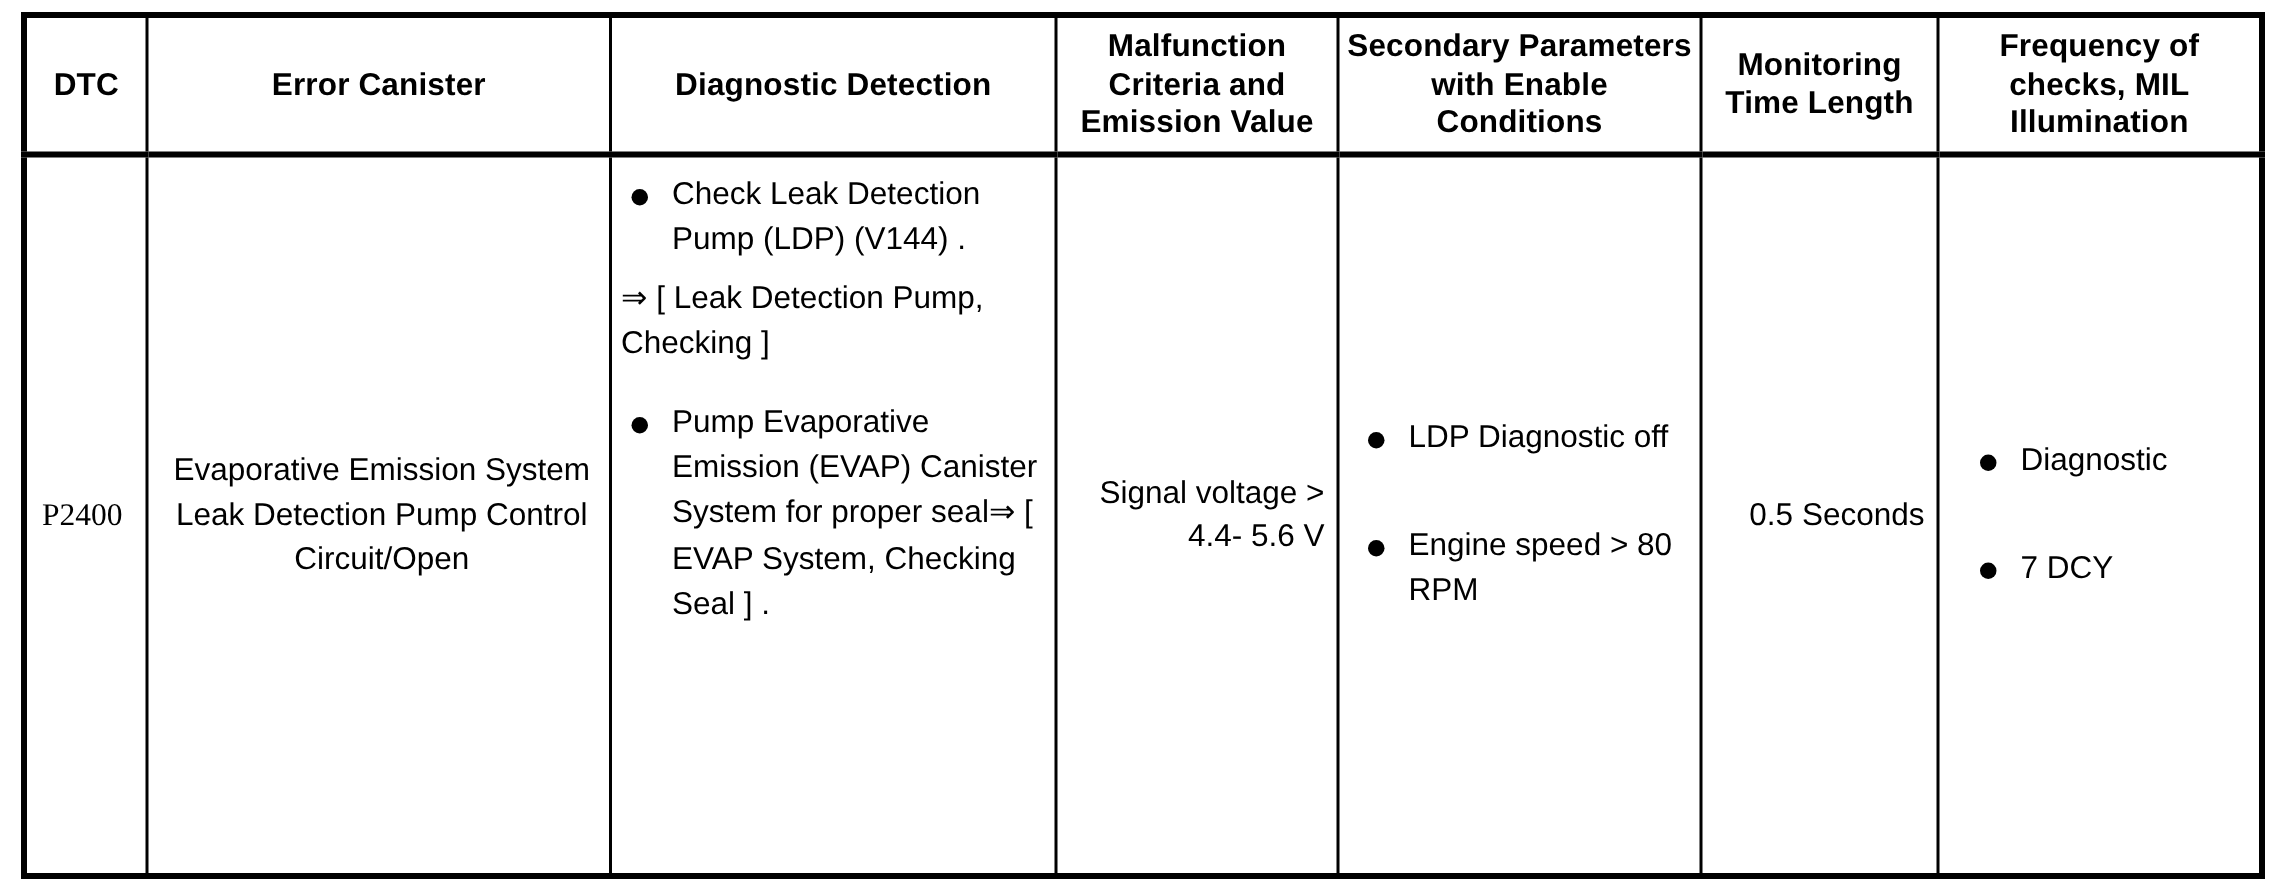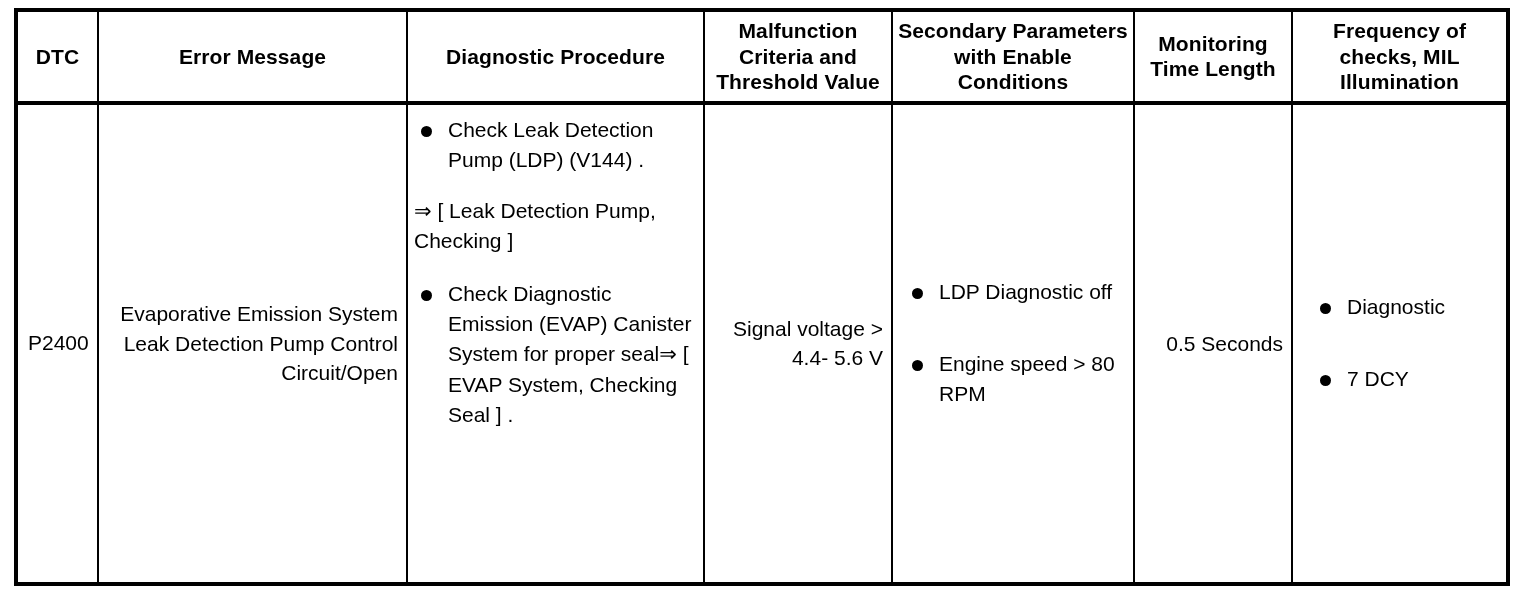--- a/index.html
+++ b/index.html
@@ -68,23 +68,24 @@
   col.c-err      { width: 309px; }
   col.c-proc     { width: 297px; }
   col.c-crit     { width: 188px; }
   col.c-sec      { width: 242px; }
   col.c-mon      { width: 158px; }
   col.c-freq     { width: 216px; }
 
   .cell-dtc {
     text-align: left;
     padding-left: 10px;
+    font-family: Liberation Serif, serif;
   }
   .cell-err {
-    text-align: right;
+    text-align: center;
     padding-left: 12px;
     line-height: 1.42;
   }
   .cell-proc {
     vertical-align: top;
     padding-top: 10px;
     padding-left: 6px;
     padding-right: 6px;
   }
   .cell-crit {
@@ -130,21 +131,21 @@
     width: 11px;
     height: 11px;
     border-radius: 50%;
     background: #000000;
   }
   ul.blist.tight > li + li {
     margin-top: 41px;
   }
 
   .xref {
-    margin: 20px 0 22px 0;
+    margin: 8px 0 22px 0;
     padding-left: 0;
     line-height: 1.45;
   }
 </style>
 </head>
 <body>
 
 <div class="sheet">
 
   <table class="dtc-table">
@@ -154,43 +155,43 @@
       <col class="c-proc">
       <col class="c-crit">
       <col class="c-sec">
       <col class="c-mon">
       <col class="c-freq">
     </colgroup>
 
     <thead>
       <tr>
         <th>DTC</th>
-        <th>Error Message</th>
-        <th>Diagnostic Procedure</th>
-        <th>Malfunction Criteria and Threshold Value</th>
+        <th>Error Canister</th>
+        <th>Diagnostic Detection</th>
+        <th>Malfunction Criteria and Emission Value</th>
         <th>Secondary Parameters with Enable Conditions</th>
         <th>Monitoring Time Length</th>
         <th>Frequency of checks, MIL Illumination</th>
       </tr>
     </thead>
 
     <tbody>
       <tr>
 
         <td class="cell-dtc">P2400</td>
 
         <td class="cell-err">Evaporative Emission System Leak Detection Pump Control Circuit/Open</td>
 
         <td class="cell-proc">
           <ul class="blist">
             <li>Check Leak Detection Pump (LDP) (V144) .</li>
           </ul>
           <div class="xref">⇒ [ Leak Detection Pump, Checking ]</div>
           <ul class="blist">
-            <li>Check Diagnostic Emission (EVAP) Canister System for proper seal⇒ [ EVAP System, Checking Seal ] .</li>
+            <li>Pump Evaporative Emission (EVAP) Canister System for proper seal⇒ [ EVAP System, Checking Seal ] .</li>
           </ul>
         </td>
 
         <td class="cell-crit">Signal voltage &gt; 4.4- 5.6 V</td>
 
         <td class="cell-sec">
           <ul class="blist tight">
             <li>LDP Diagnostic off</li>
             <li>Engine speed &gt; 80 RPM</li>
           </ul>

